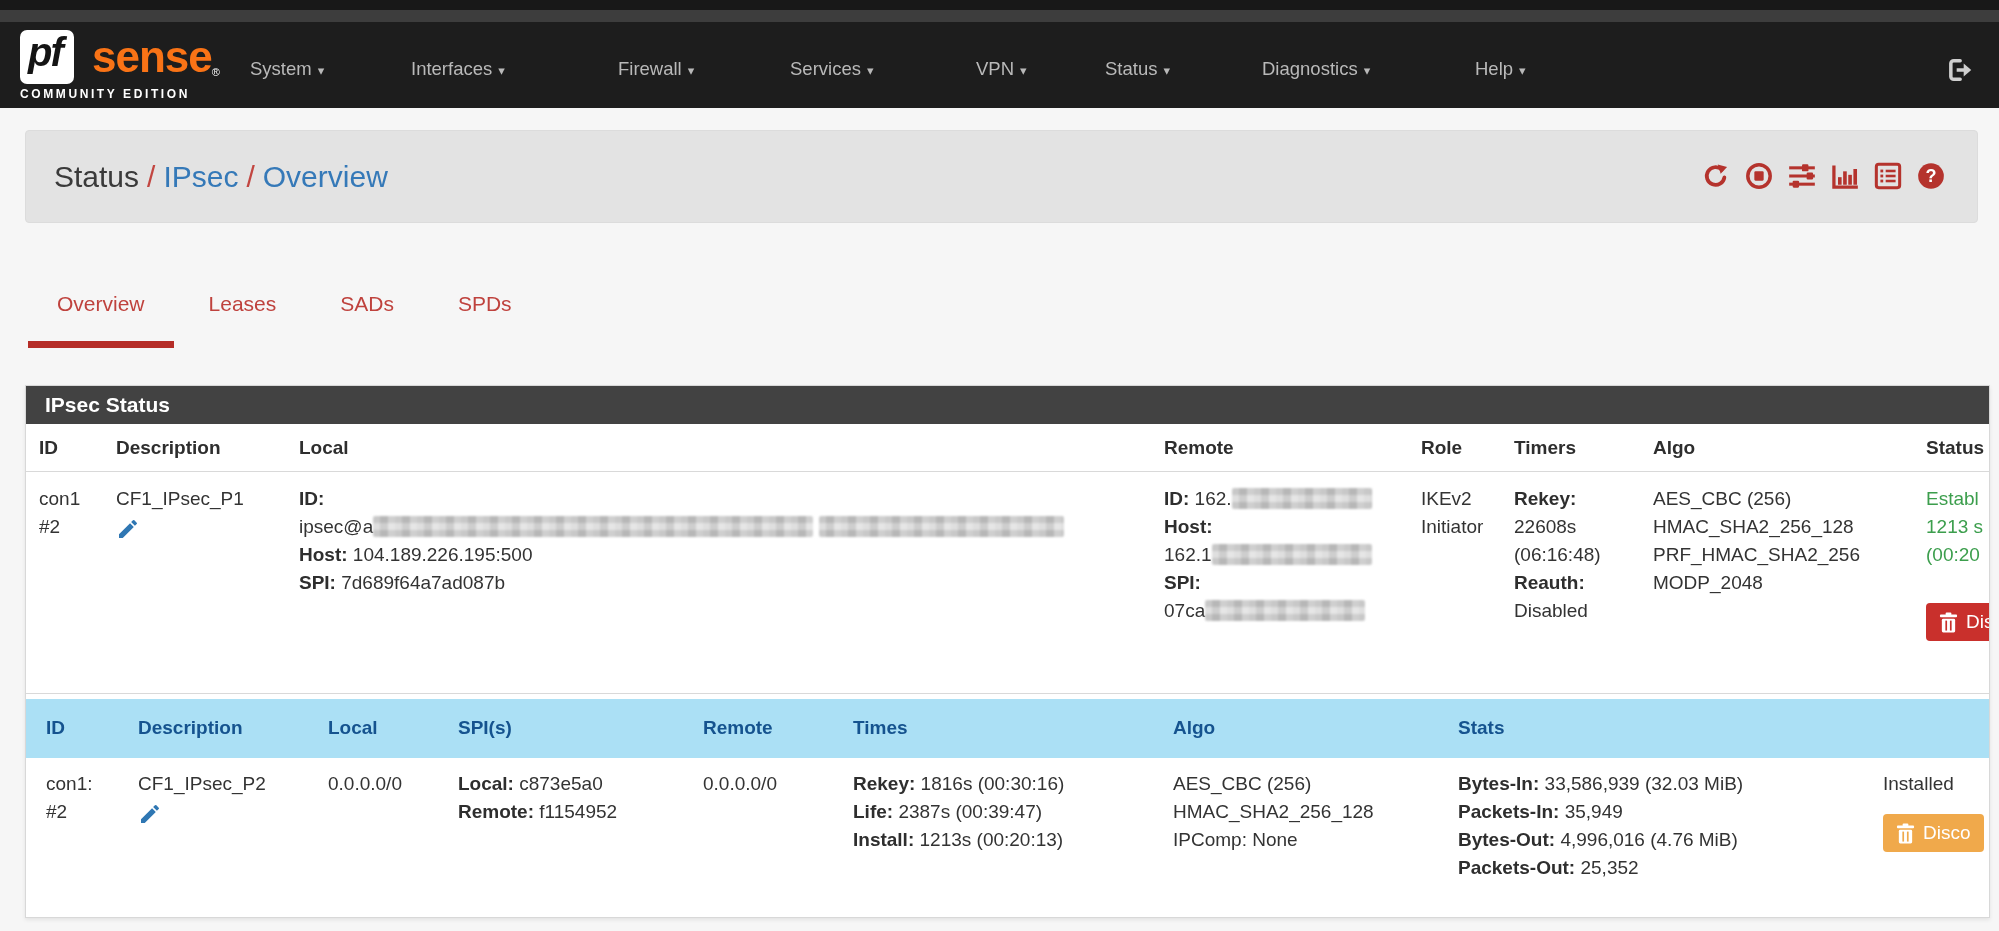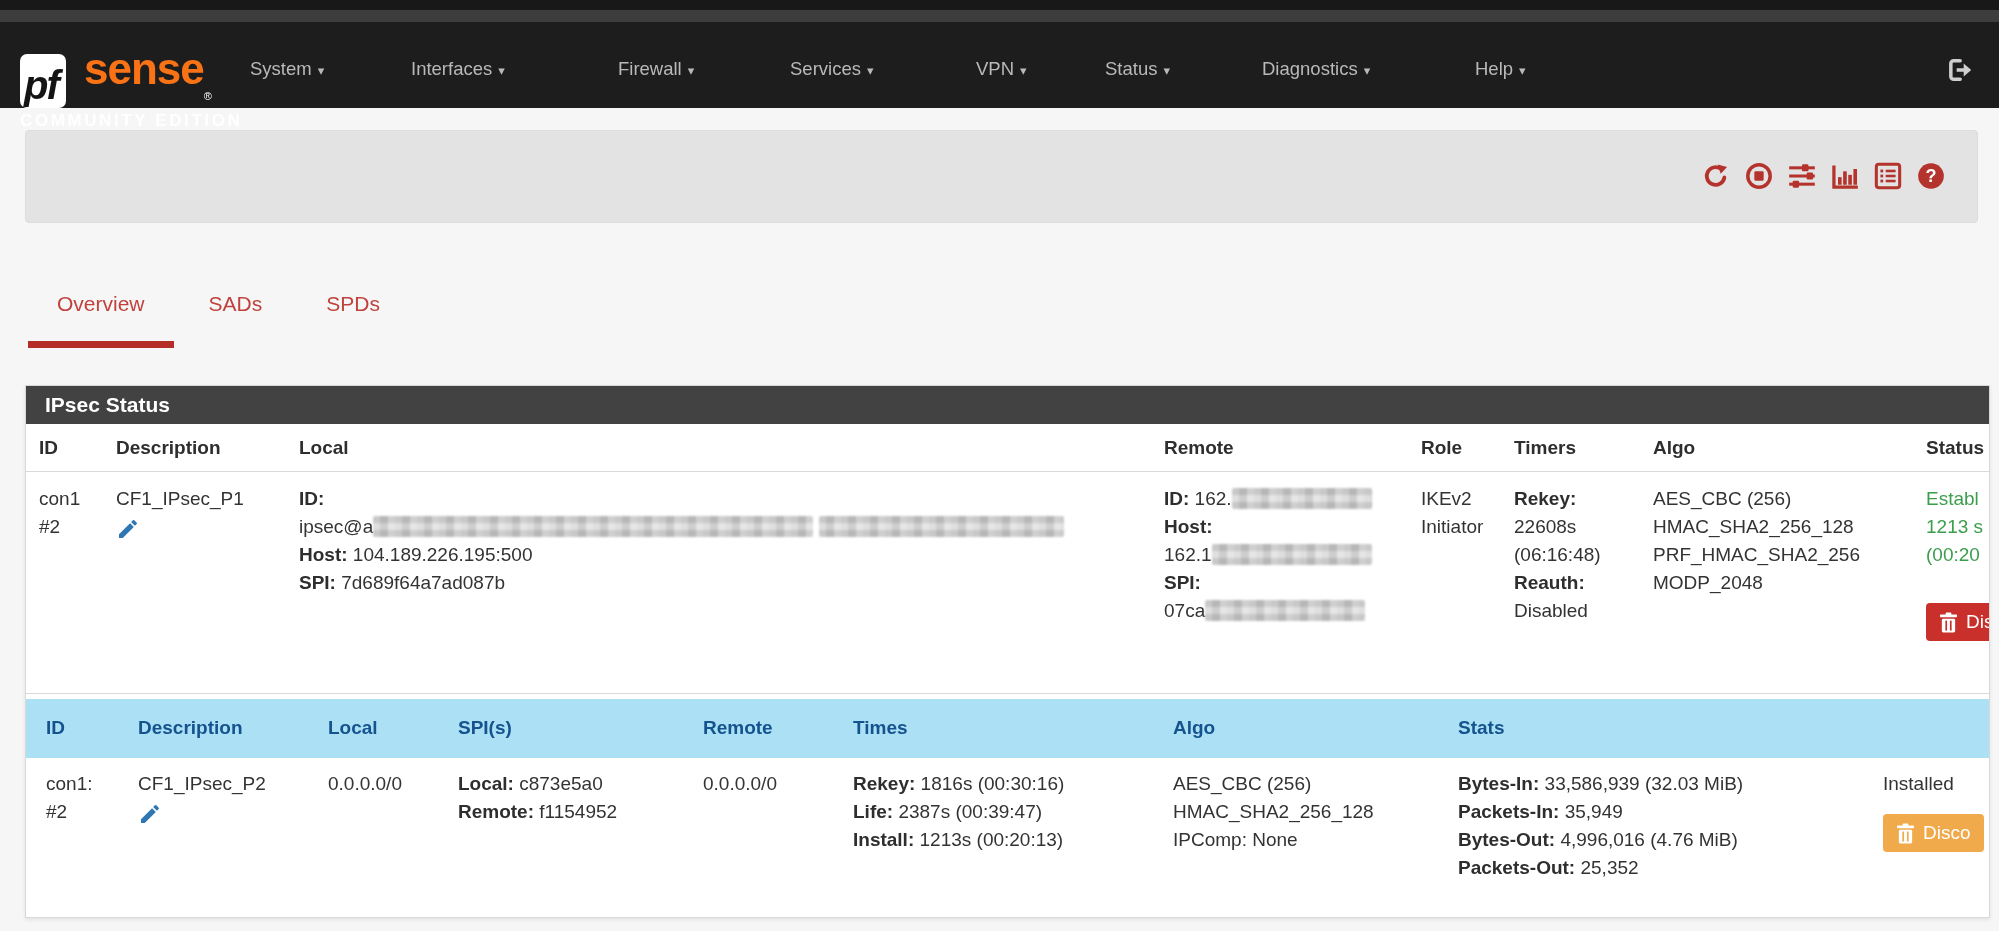--- a/index.html
+++ b/index.html
@@ -6,26 +6,26 @@
   html,body { width:1999px; height:931px; overflow:hidden; background:#f6f6f6;
     font-family:"Liberation Sans", sans-serif; color:#333; }
 
   
   .strip1 { position:absolute; left:0; top:0; width:1999px; height:10px; background:#181818; }
   .strip2 { position:absolute; left:0; top:10px; width:1999px; height:12px; background:#3d3d3d; }
   .navbar { position:absolute; left:0; top:22px; width:1999px; height:86px; background:#1d1d1d; }
 
   .logo { position:absolute; left:20px; top:8px; width:230px; height:78px; }
   .logo-row { display:flex; align-items:center; }
-  .pf-box { width:46px; height:54px; background:#fff; border-radius:7px;
-    display:flex; align-items:flex-end; justify-content:center;margin-top:24px; }
+  .pf-box { width:54px; height:54px; background:#fff; border-radius:7px;
+    display:flex; align-items:flex-start; justify-content:center; }
   .pf-box span { font-style:italic; font-weight:bold; font-size:40px; color:#141414; letter-spacing:-2px; padding-right:4px;}
   .sense { color:#f97316; font-weight:bold; font-size:44px; letter-spacing:-1px; margin-left:18px; }
   .reg { color:#fff; font-size:11px; align-self:flex-end; margin-bottom:6px; }
-  .edition { color:#fff; font-size:17px; letter-spacing:2.6px; font-weight:bold; margin-top:3px; }
+  .edition { color:#fff; font-size:12px; letter-spacing:2.6px; font-weight:bold; margin-top:3px; }
 
   .nav-item { position:absolute; top:36px; color:#b9b9b9; font-size:18.5px; cursor:pointer; white-space:nowrap; }
   .caret { font-size:13px; margin-left:6px; color:#b9b9b9; }
   .logout { position:absolute; right:26px; top:34px; width:28px; height:28px; cursor:pointer; }
 
   
   .crumbbar { position:absolute; left:25px; top:130px; width:1953px; height:93px;
     background:#e3e3e3; border-radius:4px; border:1px solid #dcdcdc; }
   .crumb { position:absolute; left:28px; top:29px; font-size:30px; color:#3a3a3a; }
   .crumb .sep { color:#c24641; padding:0 8px; }
@@ -106,20 +106,23 @@
   <div class="nav-item" style="left:1475px"><span>Help</span><span class="caret">▾</span></div>
 
   <svg class="logout" viewBox="0 0 24 24">
     <path d="M13 4 H7.5 a2.5 2.5 0 0 0 -2.5 2.5 v11 a2.5 2.5 0 0 0 2.5 2.5 H13" fill="none" stroke="#cfcfcf" stroke-width="3" stroke-linecap="round"></path>
     <line x1="10" y1="12" x2="18" y2="12" stroke="#cfcfcf" stroke-width="3"></line>
     <polygon points="16,6.5 22.5,12 16,17.5" fill="#cfcfcf"></polygon>
   </svg>
 </div>
 
 <div class="crumbbar">
+  <div class="crumb">
+    <span>Status</span><span class="sep">/</span><a>IPsec</a><span class="sep">/</span><a>Overview</a>
+  </div>
   <div class="crumb-icons">
     <svg class="cicon" viewBox="0 0 24 24">
       <path d="M19.2 13.2 a7.6 7.6 0 1 1 -2.2 -6.6" fill="none" stroke="#b5332d" stroke-width="3.2" stroke-linecap="round"></path>
       <polygon points="13.5,2.2 21.5,4.2 16,10" fill="#b5332d"></polygon>
     </svg>
     <svg class="cicon" viewBox="0 0 24 24">
       <circle cx="12" cy="12" r="9.6" fill="none" stroke="#b5332d" stroke-width="3"></circle>
       <rect x="8" y="8" width="8" height="8" rx="1" fill="#b5332d"></rect>
     </svg>
     <svg class="cicon" viewBox="0 0 24 24">
@@ -148,20 +151,21 @@
     </svg>
     <svg class="cicon" viewBox="0 0 24 24">
       <circle cx="12" cy="12" r="11" fill="#b5332d"></circle>
       <text x="12" y="17.5" text-anchor="middle" font-size="15.5" font-weight="bold" fill="#fff" font-family="Liberation Sans, sans-serif">?</text>
     </svg>
   </div>
 </div>
 
 <div class="tabs">
   <div class="tab active">Overview</div>
+  <div class="tab">Leases</div>
   <div class="tab">SADs</div>
   <div class="tab">SPDs</div>
 </div>
 
 <div class="panel">
   <div class="panel-header">IPsec Status</div>
 
   <div class="ptable">
 
     <div class="prow phead">

